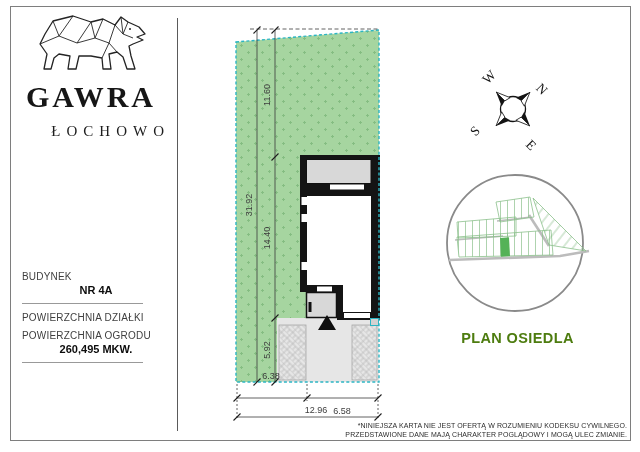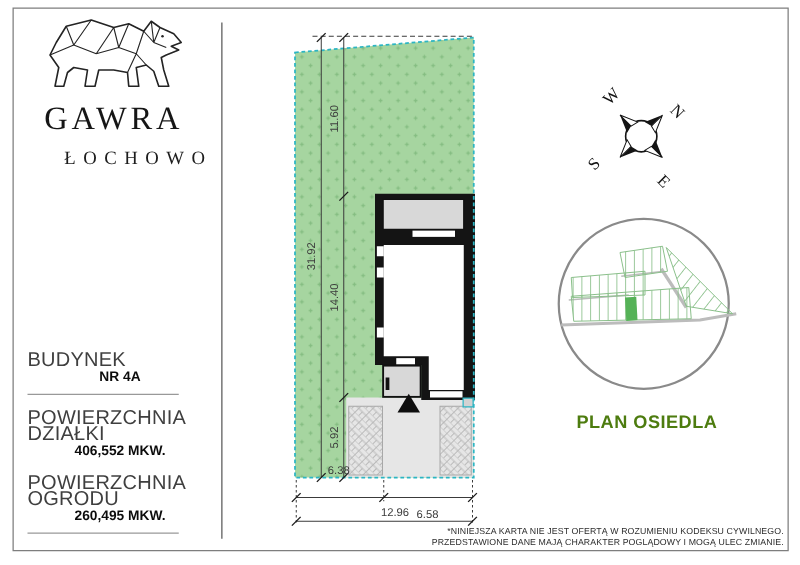--- a/index.html
+++ b/index.html
@@ -8,28 +8,28 @@
     position:relative; width:640px; height:452px; background:#ffffff;
     font-family:"Liberation Sans", sans-serif; overflow:hidden;
   }
   .frame { position:absolute; left:10px; top:6px; width:621px; height:435px;
     border:1px solid #7e7e7e; }
   .vdivider { position:absolute; left:177px; top:18px; width:1px; height:413px; background:#5a5a5a; }
 
   
   .logo-wrap { position:absolute; left:12px; top:12px; width:158px; text-align:center; }
   .bear { display:block; margin:0 auto; }
-  .brand { font-family:"Liberation Serif", serif; font-size:26px; letter-spacing:3px;
-    color:#161616; margin-top:4px; font-weight:400; }
+  .brand { font-family:"Liberation Serif", serif; font-size:30px; letter-spacing:3px;
+    color:#161616; margin-top:4px; font-weight:700; }
   .brand-loc { font-family:"Liberation Serif", serif; font-size:15px; letter-spacing:6px;
     color:#1d1d1d; margin-top:9px;text-align:right; }
 
   
   .info { position:absolute; left:22px; top:270px; width:148px; }
-  .info .lbl { font-size:16px; color:#3f3f3f; letter-spacing:.2px; line-height:13px;margin-top:12px; }
+  .info .lbl { font-size:10px; color:#3f3f3f; letter-spacing:.2px; line-height:13px; }
   .info .val { font-size:11px; font-weight:bold; color:#0c0c0c; line-height:14px;text-align:center; }
   .info hr { border:none; border-top:1px solid #999; margin:6px 0 7px 0; width:121px; }
   .info .sect { margin-bottom:4px; }
 
   
   .dim { position:absolute; font-size:9px; color:#3c3c3c; white-space:nowrap; }
   .dim-v { transform:translate(-50%,-50%) rotate(-90deg); }
   .dim-h { transform:translate(-50%,-50%); }
 
   
@@ -64,21 +64,20 @@
   </div>
 
   <div class="info">
     <div class="sect">
       <div class="lbl">BUDYNEK</div>
       <div class="val">NR 4A</div>
     </div>
     <hr>
     <div class="sect">
       <div class="lbl">POWIERZCHNIA DZIAŁKI</div>
-      <div class="val">406,552 MKW.</div>
     </div>
     <div class="sect" style="margin-top:5px">
       <div class="lbl">POWIERZCHNIA OGRODU</div>
       <div class="val">260,495 MKW.</div>
     </div>
     <hr>
   </div>
 
   <svg width="640" height="452" viewBox="0 0 640 452" style="left:0;top:0">
     <defs>

